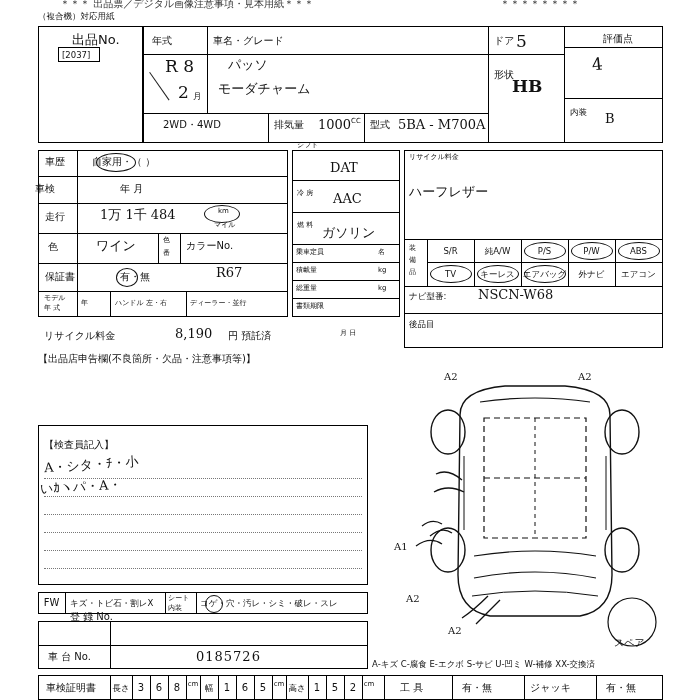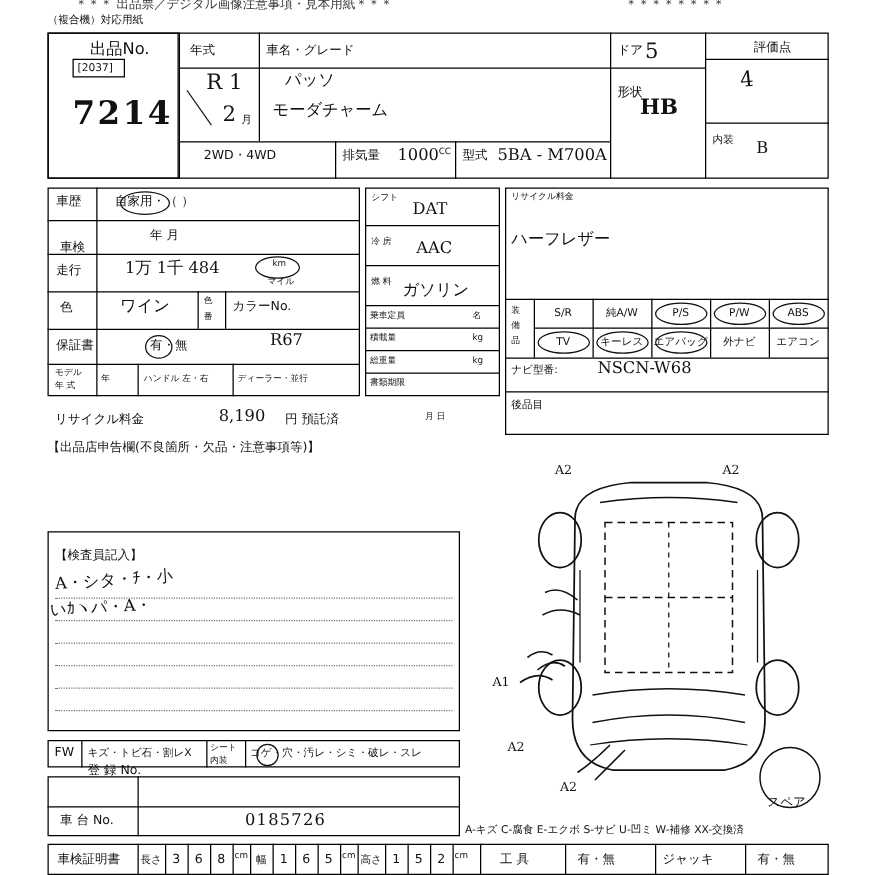--- a/index.html
+++ b/index.html
@@ -44,27 +44,26 @@
     <div class="t md" style="left:500px;top:-1px;color:#333;">＊＊＊＊＊＊＊＊</div>
   </div>
   <div class="t sm" style="left:38px;top:12px;">（複合機）対応用紙</div>
 
   <div class="bx b" style="left:38px;top:26px;width:625px;height:117px;"></div>
 
   <div class="bx b" style="left:38px;top:26px;width:105px;height:117px;"></div>
   <div class="t lg" style="left:72px;top:33px;">出品No.</div>
   <div class="bx" style="left:58px;top:47px;width:42px;height:15px;border:1px solid #000;"></div>
   <div class="t sm" style="left:62px;top:51px;">[2037]</div>
-  <div class="t xxl hand" style="left:58px;top:78px;letter-spacing:2px;">7214</div>
 
   <div class="vline" style="left:143px;top:26px;height:117px;"></div>
   <div class="hline" style="left:143px;top:54px;width:345px;"></div>
   <div class="hline" style="left:143px;top:113px;width:345px;"></div>
   <div class="t md" style="left:152px;top:36px;">年式</div>
-  <div class="t xl hand" style="left:165px;top:58px;">R 1</div>
+  <div class="t xl hand" style="left:165px;top:58px;">R 8</div>
   <div class="diag" style="left:150px;top:72px;width:34px;height:30px;border-top:1px solid #222;transform:rotate(55deg);transform-origin:left top;"></div>
   <div class="t xl hand" style="left:178px;top:84px;">2</div>
   <div class="t sm" style="left:193px;top:92px;">月</div>
 
   <div class="vline" style="left:207px;top:26px;height:87px;"></div>
   <div class="t md" style="left:213px;top:36px;">車名・グレード</div>
   <div class="t lg hand" style="left:228px;top:58px;">パッソ</div>
   <div class="t lg hand" style="left:218px;top:82px;text-align:right;">モーダチャーム</div>
 
   <div class="vline" style="left:488px;top:26px;height:117px;"></div>
@@ -96,21 +95,21 @@
   <div class="hline" style="left:38px;top:176px;width:250px;"></div>
   <div class="hline" style="left:38px;top:203px;width:250px;"></div>
   <div class="hline" style="left:38px;top:233px;width:250px;"></div>
   <div class="hline" style="left:38px;top:263px;width:250px;"></div>
   <div class="hline" style="left:38px;top:291px;width:250px;"></div>
 
   <div class="t md" style="left:45px;top:157px;">車歴</div>
   <div class="t md" style="left:92px;top:157px;">自家用・（        ）</div>
   <div class="ell" style="left:96px;top:153px;width:38px;height:17px;"></div>
 
-  <div class="t md" style="left:48px;top:184px;margin-top:10px;">車検</div>
+  <div class="t md" style="left:35px;top:184px;">車検</div>
   <div class="t md" style="left:120px;top:184px;">年        月</div>
 
   <div class="t md" style="left:45px;top:212px;">走行</div>
   <div class="t lg hand" style="left:100px;top:208px;">1万 1千 484</div>
   <div class="t tiny" style="left:218px;top:208px;">km</div>
   <div class="t tiny" style="left:214px;top:222px;">マイル</div>
   <div class="ell" style="left:204px;top:205px;width:34px;height:16px;"></div>
 
   <div class="t md" style="left:48px;top:242px;">色</div>
   <div class="t lg hand" style="left:96px;top:239px;">ワイン</div>
@@ -139,21 +138,21 @@
   <div class="t md" style="left:38px;top:354px;">【出品店申告欄(不良箇所・欠品・注意事項等)】</div>
 
   <div class="bx b" style="left:292px;top:150px;width:108px;height:167px;"></div>
   <div class="hline" style="left:292px;top:180px;width:108px;"></div>
   <div class="hline" style="left:292px;top:212px;width:108px;"></div>
   <div class="hline" style="left:292px;top:244px;width:108px;"></div>
   <div class="hline" style="left:292px;top:262px;width:108px;"></div>
   <div class="hline" style="left:292px;top:280px;width:108px;"></div>
   <div class="hline" style="left:292px;top:298px;width:108px;"></div>
 
-  <div class="t tiny" style="left:297px;top:155px;">シフト</div>
+  <div class="t tiny" style="left:297px;top:142px;">シフト</div>
   <div class="t lg hand" style="left:330px;top:161px;">DAT</div>
   <div class="t tiny" style="left:297px;top:190px;">冷 房</div>
   <div class="t lg hand" style="left:333px;top:192px;">AAC</div>
   <div class="t tiny" style="left:297px;top:222px;">燃 料</div>
   <div class="t lg hand" style="left:322px;top:226px;">ガソリン</div>
 
   <div class="t tiny" style="left:296px;top:249px;">乗車定員</div>
   <div class="t tiny" style="left:378px;top:249px;">名</div>
   <div class="t tiny" style="left:296px;top:267px;">積載量</div>
   <div class="t tiny" style="left:378px;top:267px;">kg</div>

